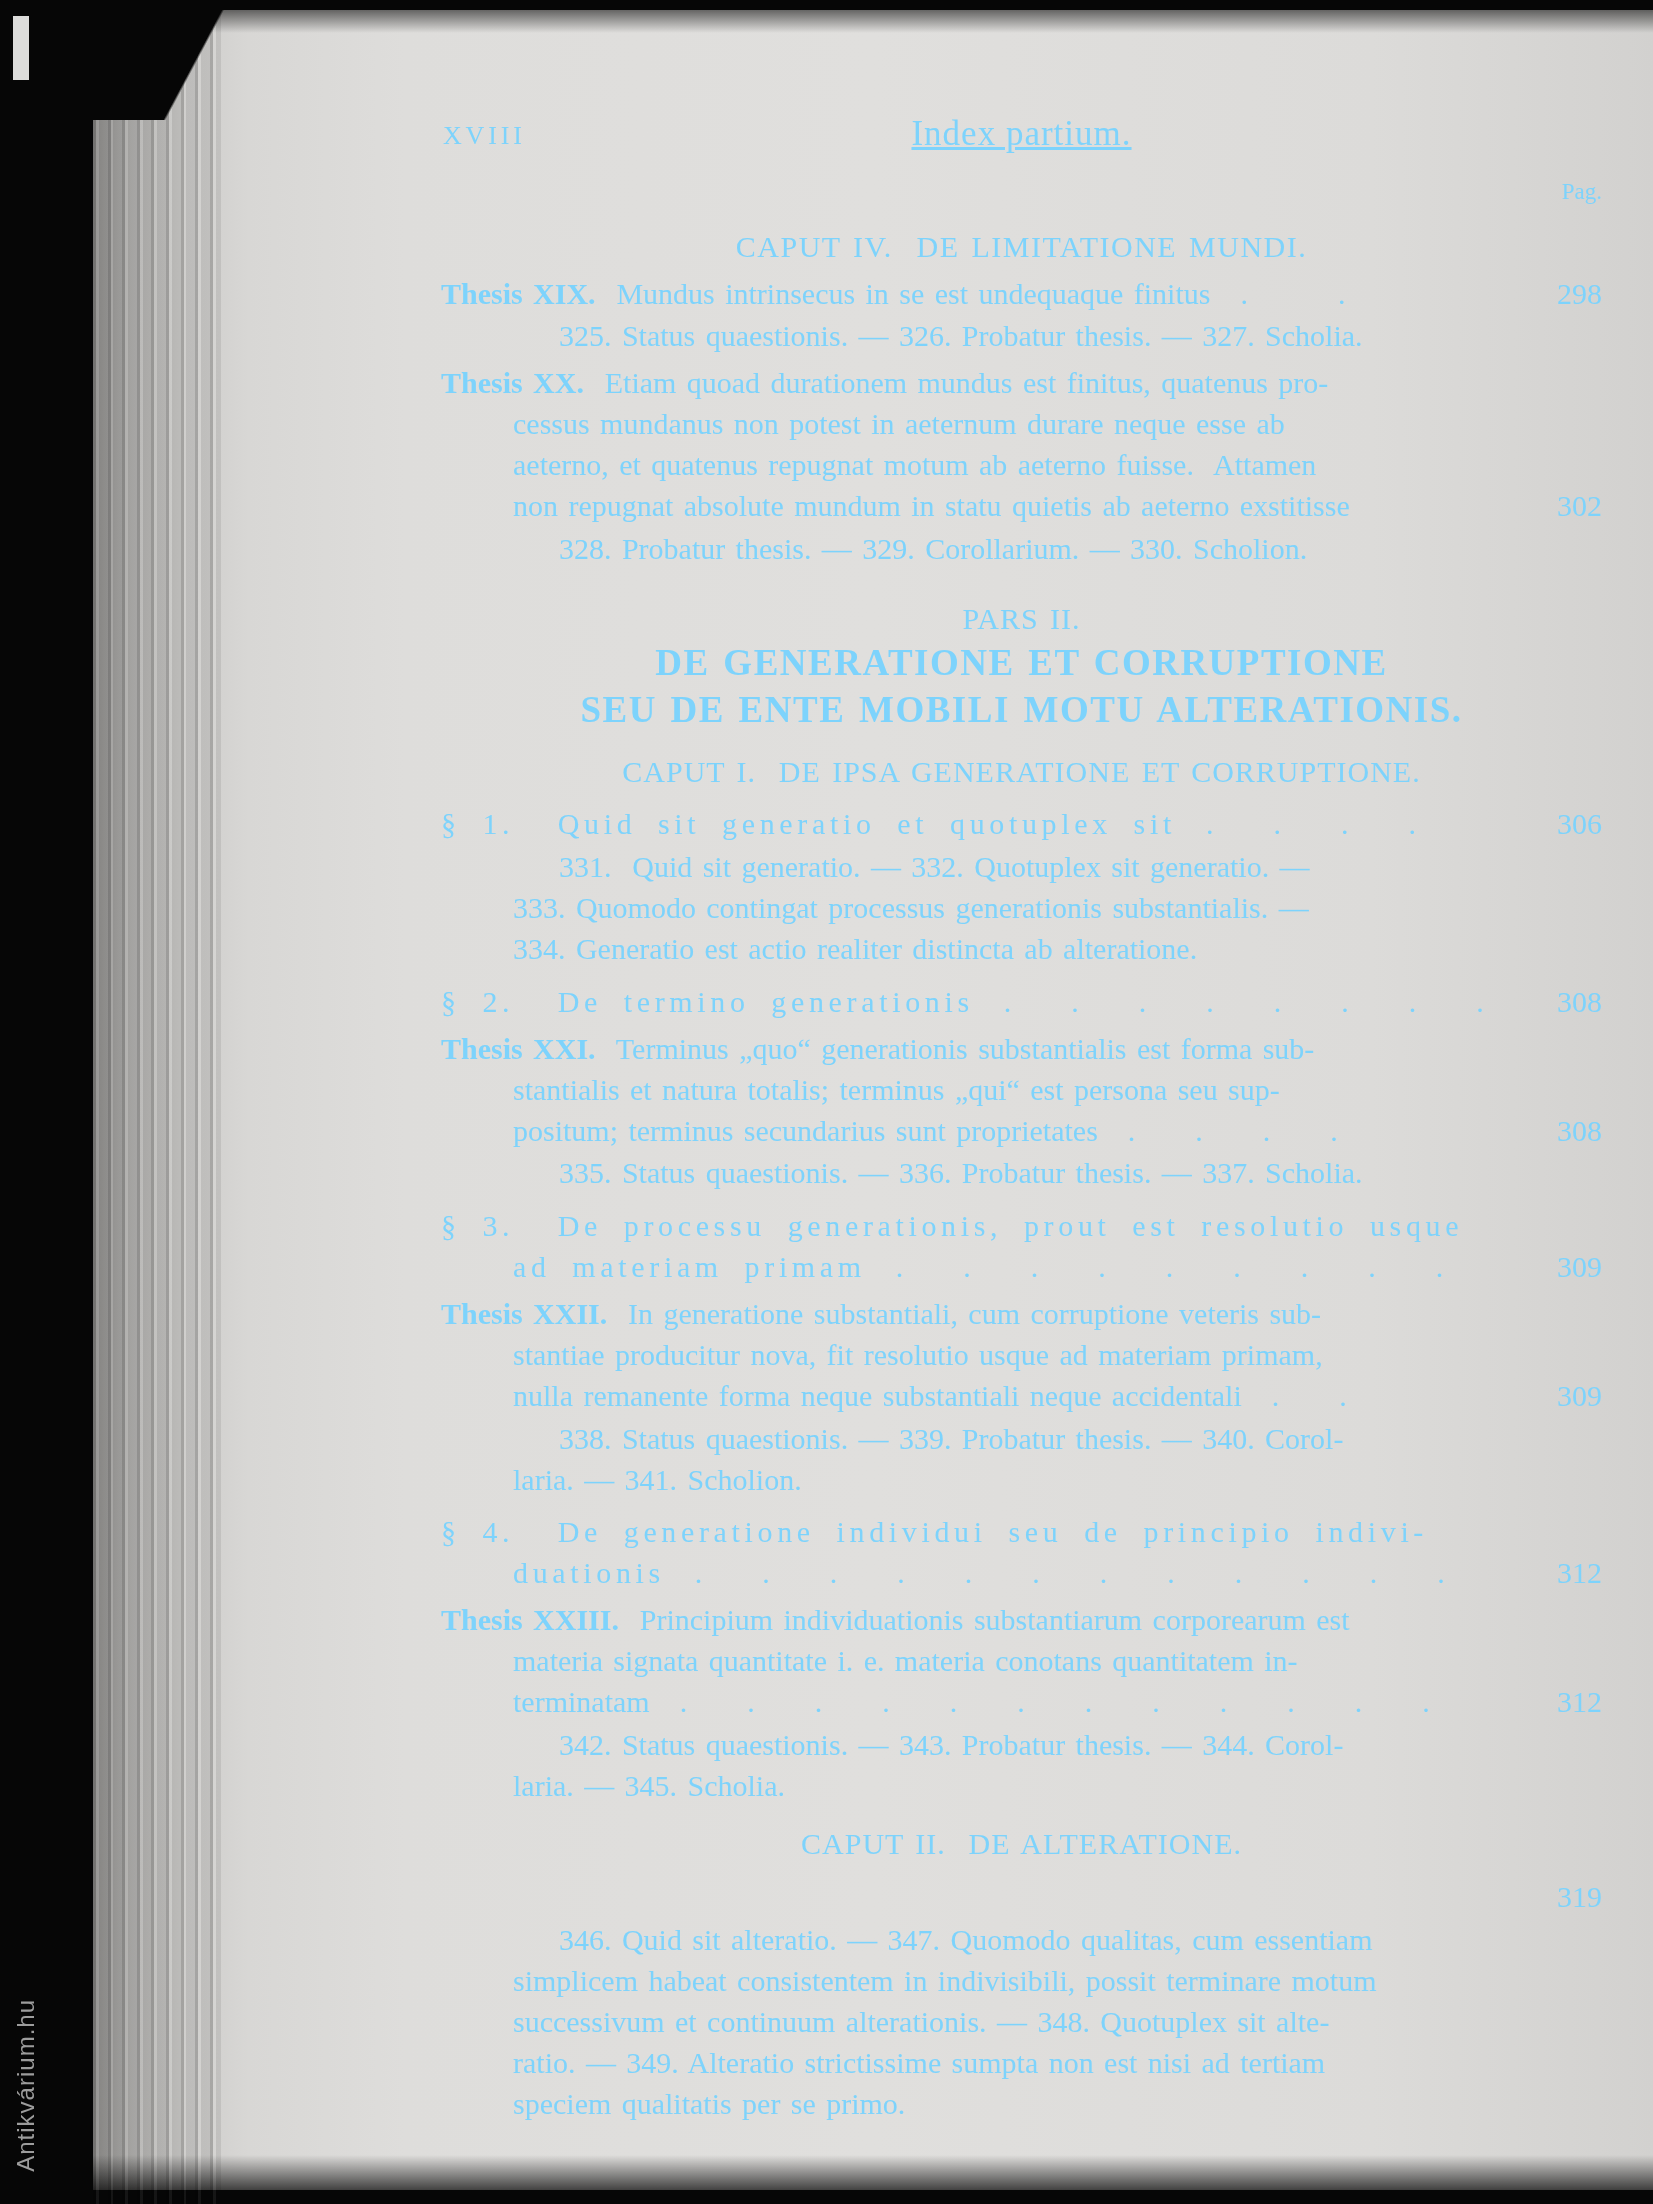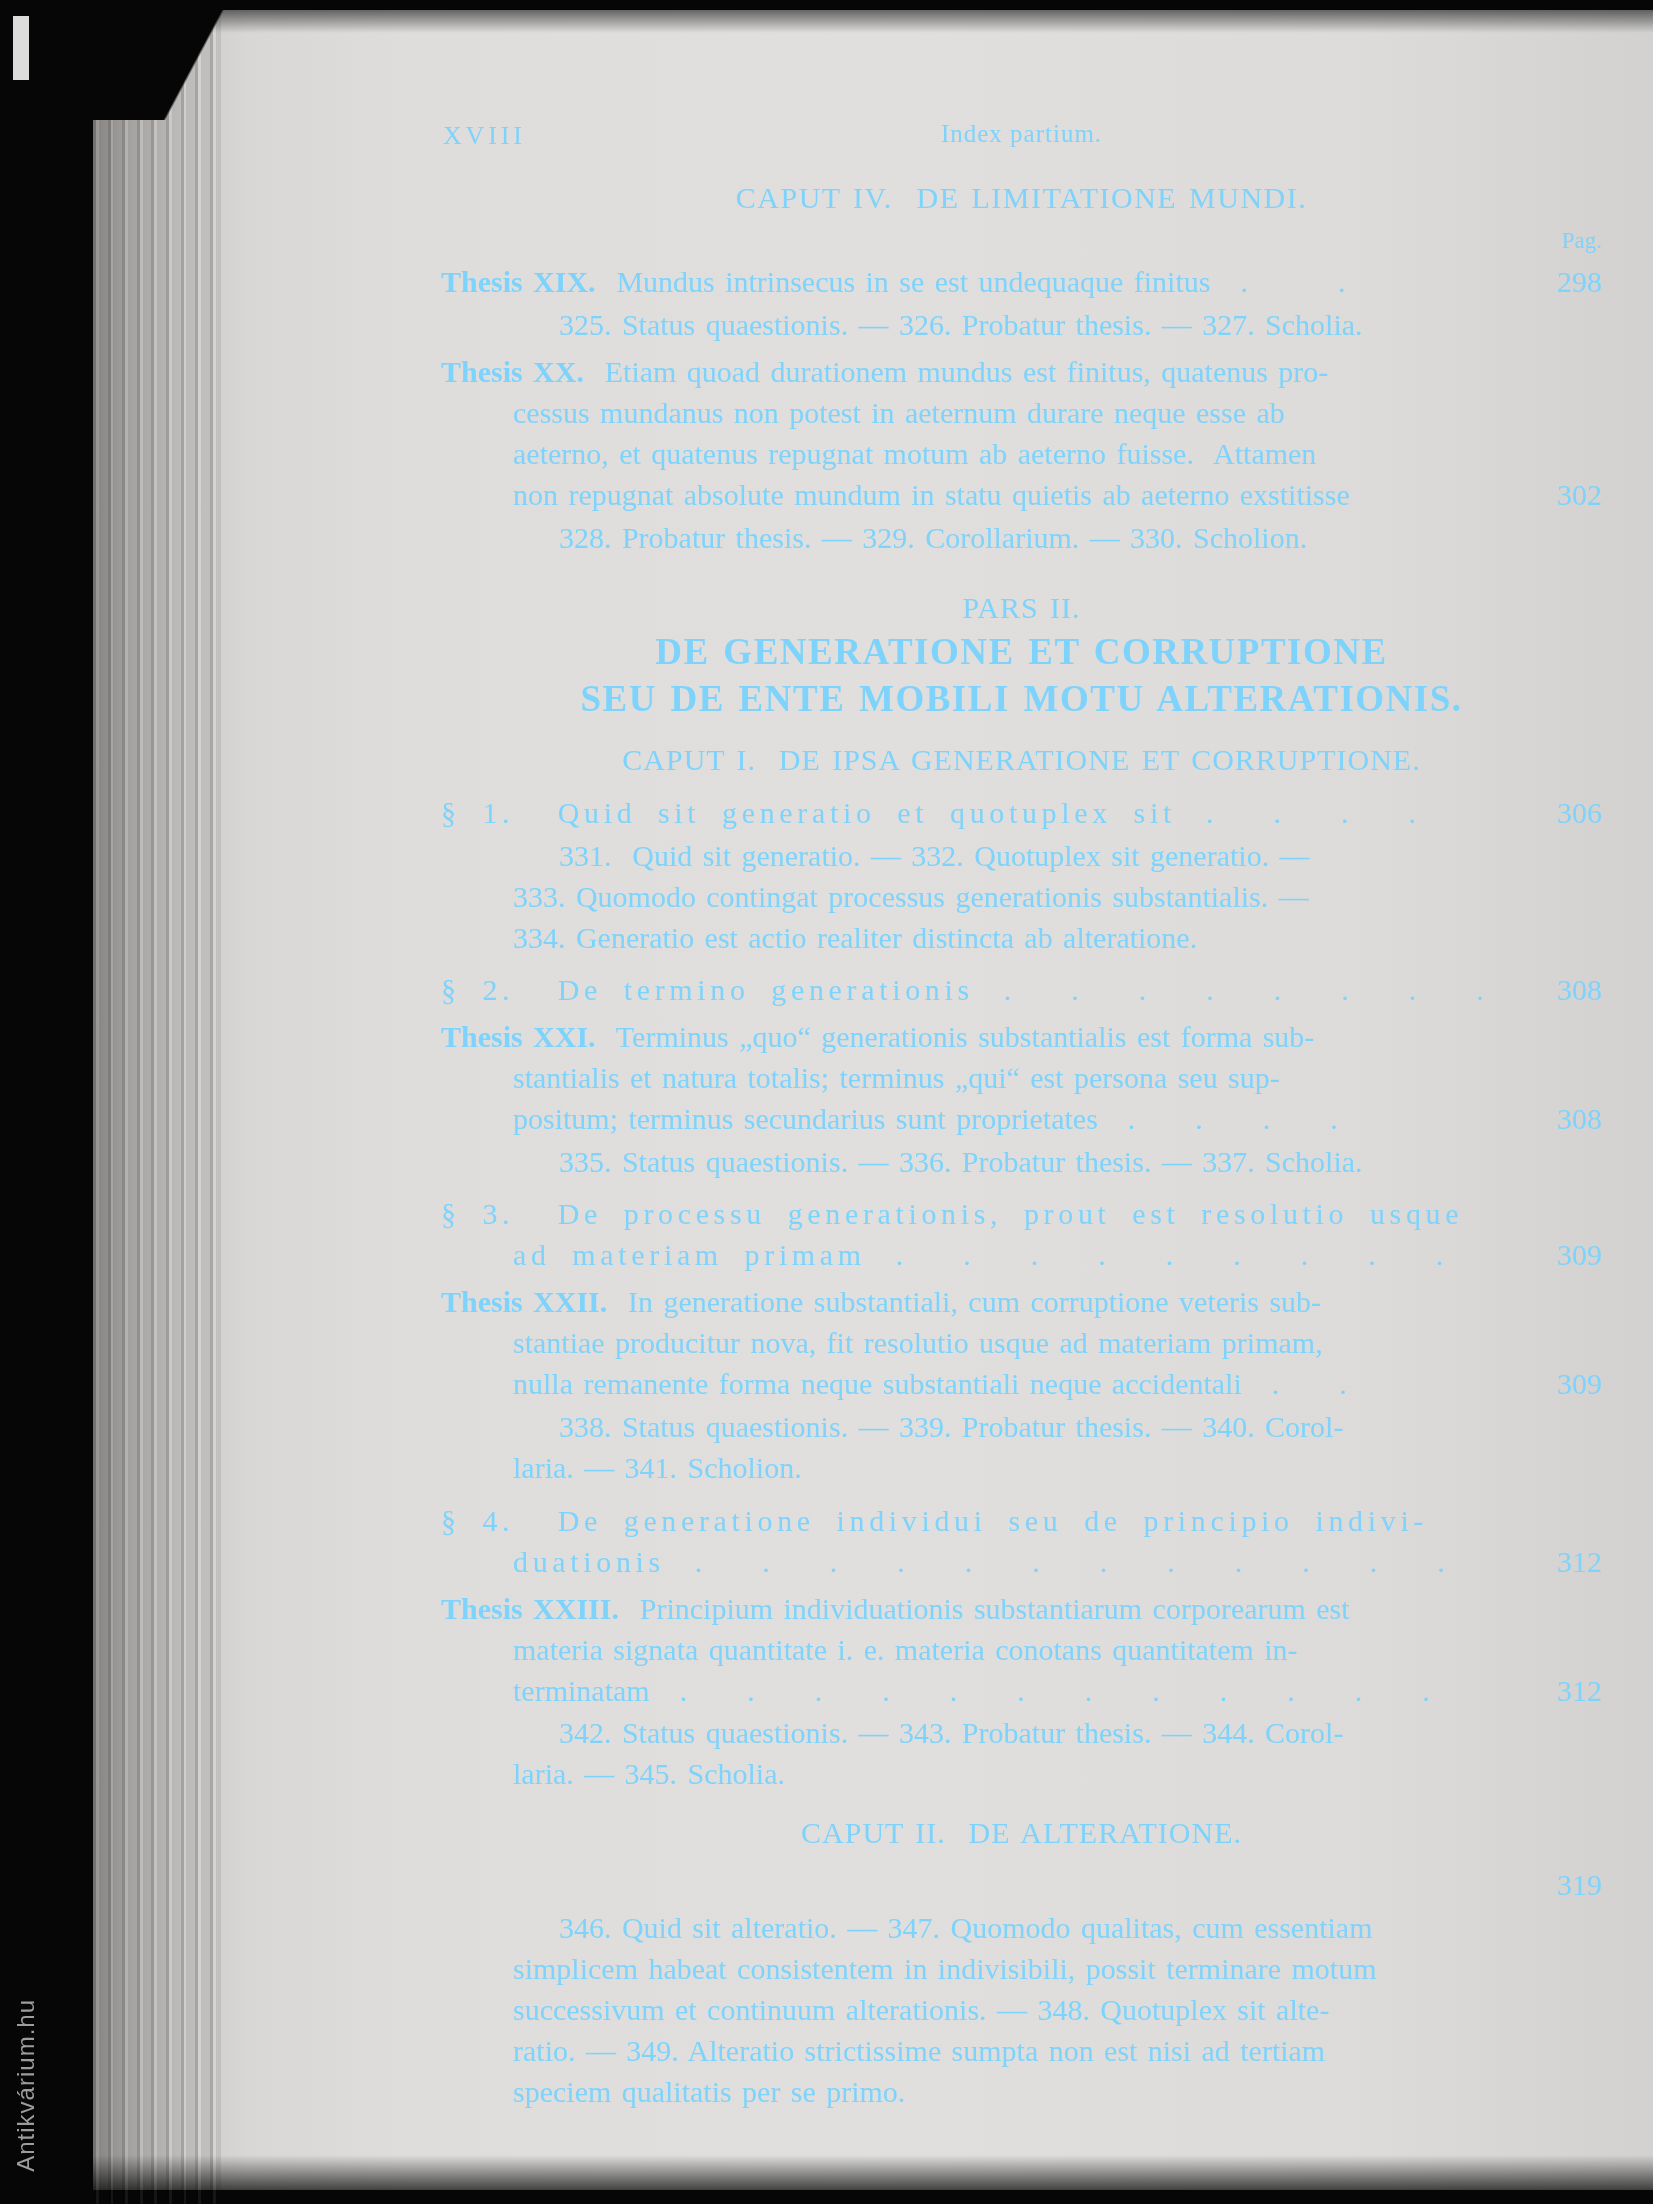--- a/index.html
+++ b/index.html
@@ -21,21 +21,21 @@
          background:linear-gradient(118deg,#060606 52%,rgba(6,6,6,0) 53%);}
   .sliver{position:absolute;left:12.6px;top:15.5px;width:16.5px;height:64px;background:#dcdcda;}
   .watermark{position:absolute;left:11.6px;bottom:33px;writing-mode:vertical-rl;transform:rotate(180deg);
          font-family:"Liberation Sans",sans-serif;font-size:24px;letter-spacing:1px;color:#9c9c9c;}
 
   
   .content{position:absolute;left:441px;top:113px;width:1161px;color:#7dd3fc;
            font-size:30px;line-height:41px;}
   .runhead{position:relative;height:45px;margin-bottom:19.4px;}
   .folio{position:absolute;left:1.9px;top:1.9px;font-size:26px;letter-spacing:3.9px;}
-  .rtitle{position:absolute;left:0;right:0;top:0;text-align:center;font-size:25px;letter-spacing:1px;}
+  .rtitle{position:absolute;left:0;right:0;top:0;text-align:center;font-size:35px;letter-spacing:1px;text-decoration:underline;}
 
   .line{display:flex;align-items:baseline;}
   .txt{white-space:pre-wrap;word-spacing:2.9px;}
   .dots{white-space:pre;letter-spacing:0 !important;word-spacing:0 !important;}
   .pag-num{margin-left:auto;min-width:62px;text-align:right;white-space:pre;padding-left:13.6px;}
   b{font-weight:bold;}
 
   .caput{justify-content:center;margin-top:19.4px;letter-spacing:1.5px;}
   .pag{justify-content:flex-end;font-size:23px;line-height:29px;margin-top:7.8px;}
   .thesis{margin-top:5.8px;}
@@ -58,25 +58,25 @@
   <div class="corner"></div>
   <div class="sliver"></div>
   <div class="watermark">Antikvárium.hu</div>
 
   <div class="content">
     <div class="runhead">
       <span class="folio">XVIII</span>
       <span class="rtitle">Index partium.</span>
     </div>
     <div>
+        <div class="line pag">
+          <span class="txt">Pag.</span>
+        </div>
         <div class="line caput">
           <span class="txt">CAPUT IV.  DE LIMITATIONE MUNDI.</span>
-        </div>
-        <div class="line pag">
-          <span class="txt">Pag.</span>
         </div>
         <div class="line thesis">
           <span class="txt"><b>Thesis XIX.</b>  Mundus intrinsecus in se est undequaque finitus<span class="dots"> .   .</span></span>
           <span class="pag-num">298</span>
         </div>
         <div class="line sub">
           <span class="txt">325. Status quaestionis. — 326. Probatur thesis. — 327. Scholia.</span>
         </div>
         <div class="line thesis">
           <span class="txt"><b>Thesis XX.</b>  Etiam quoad durationem mundus est finitus, quatenus pro-</span>

